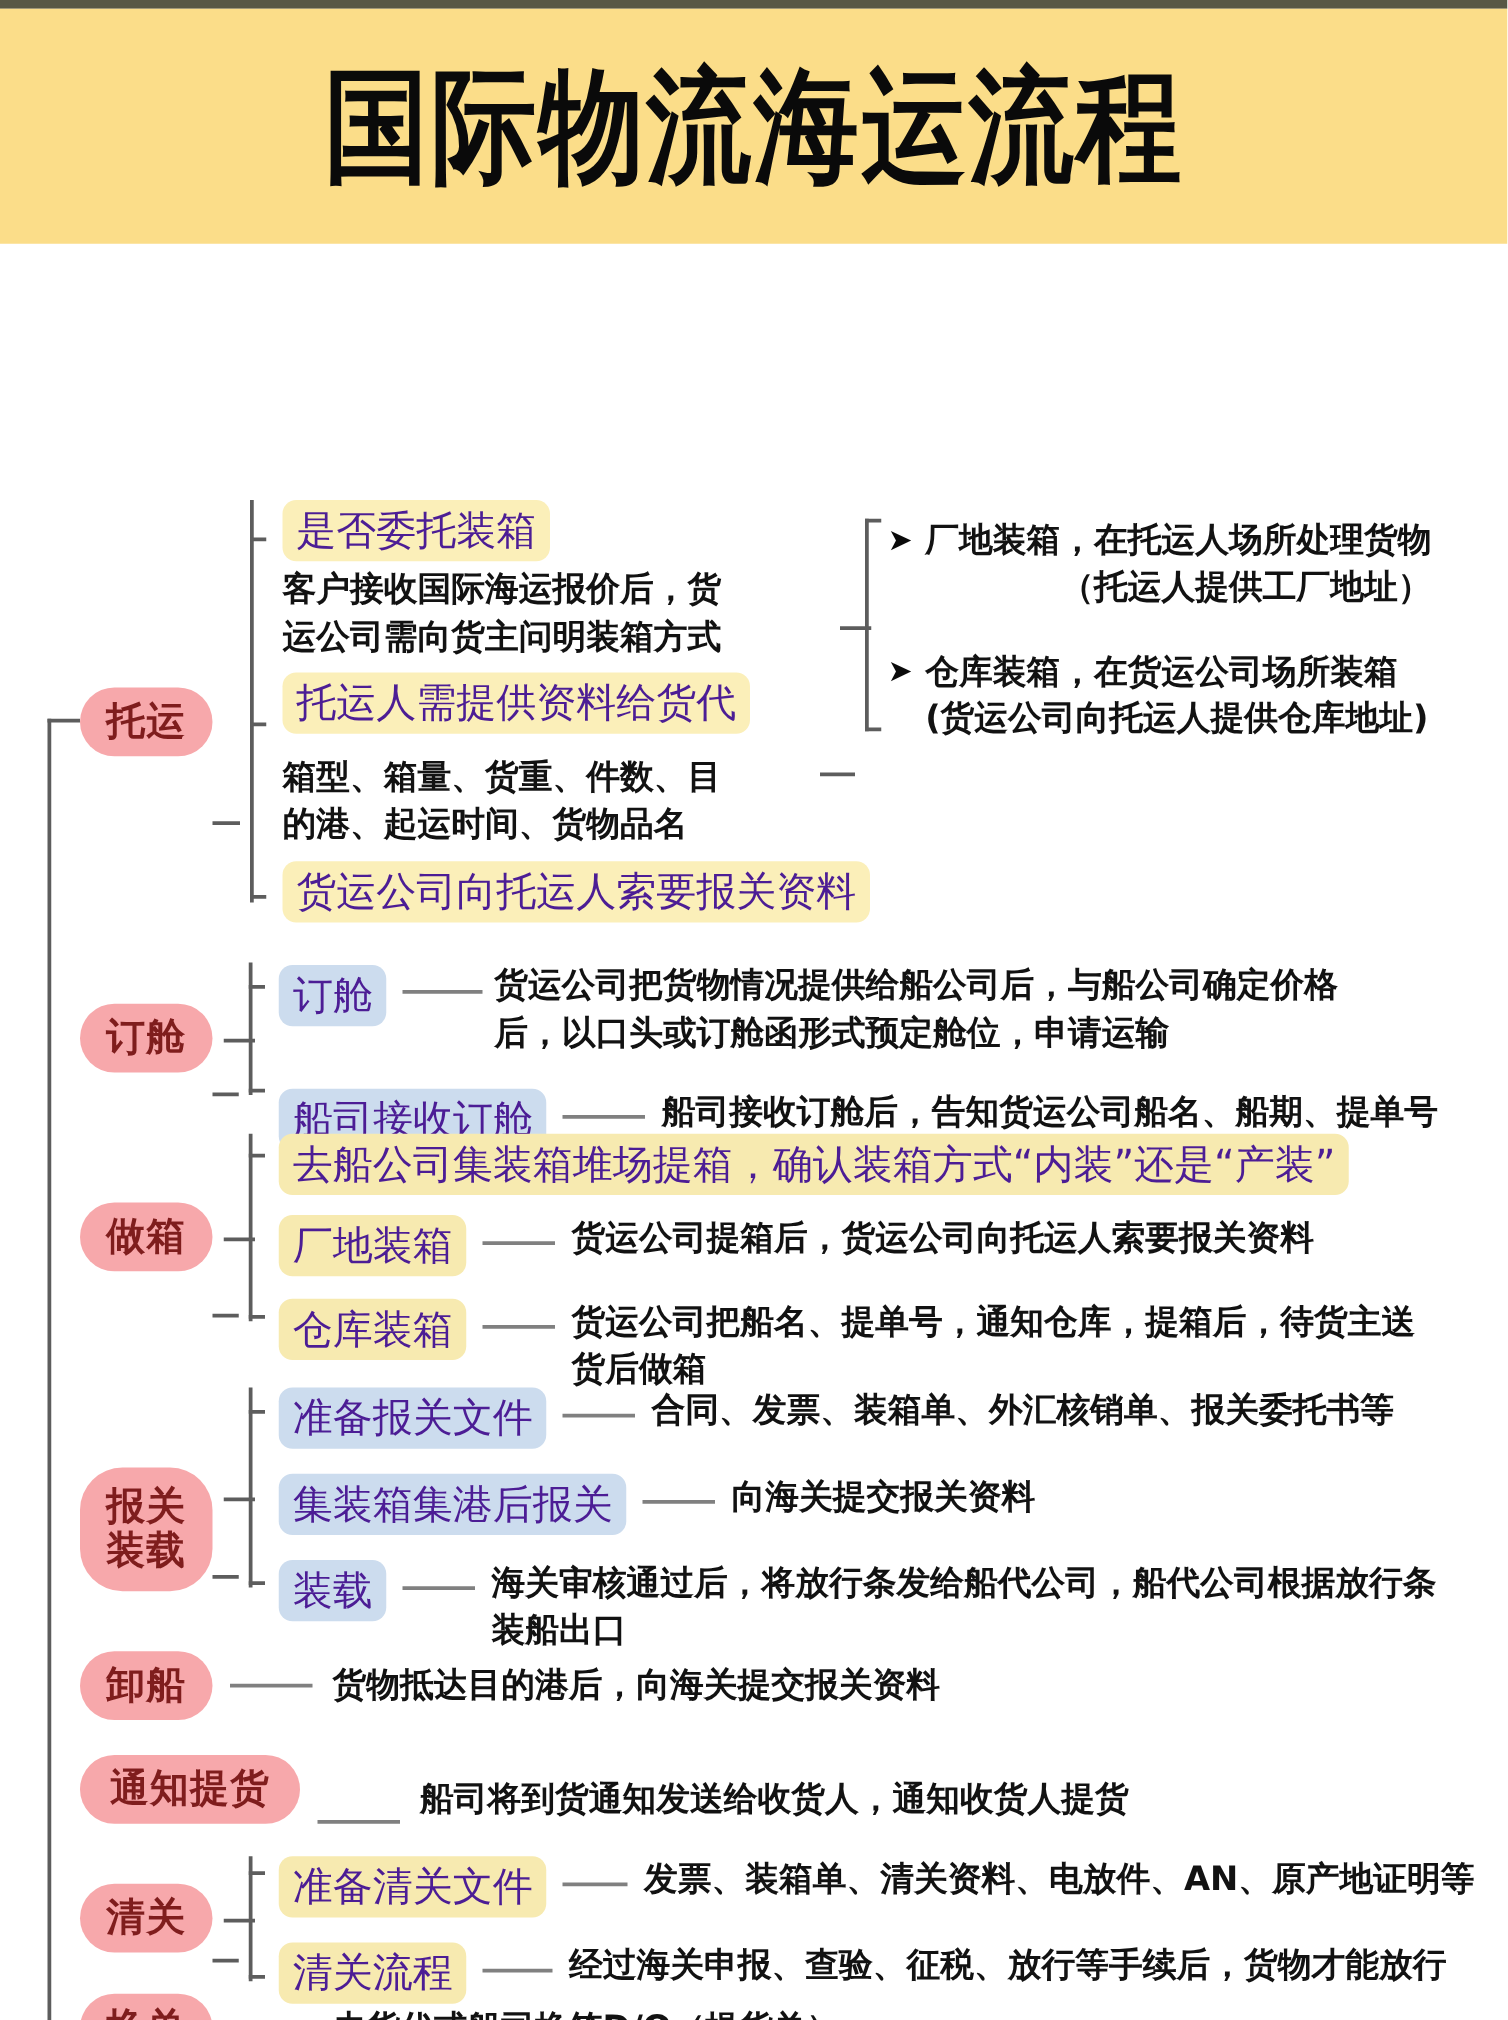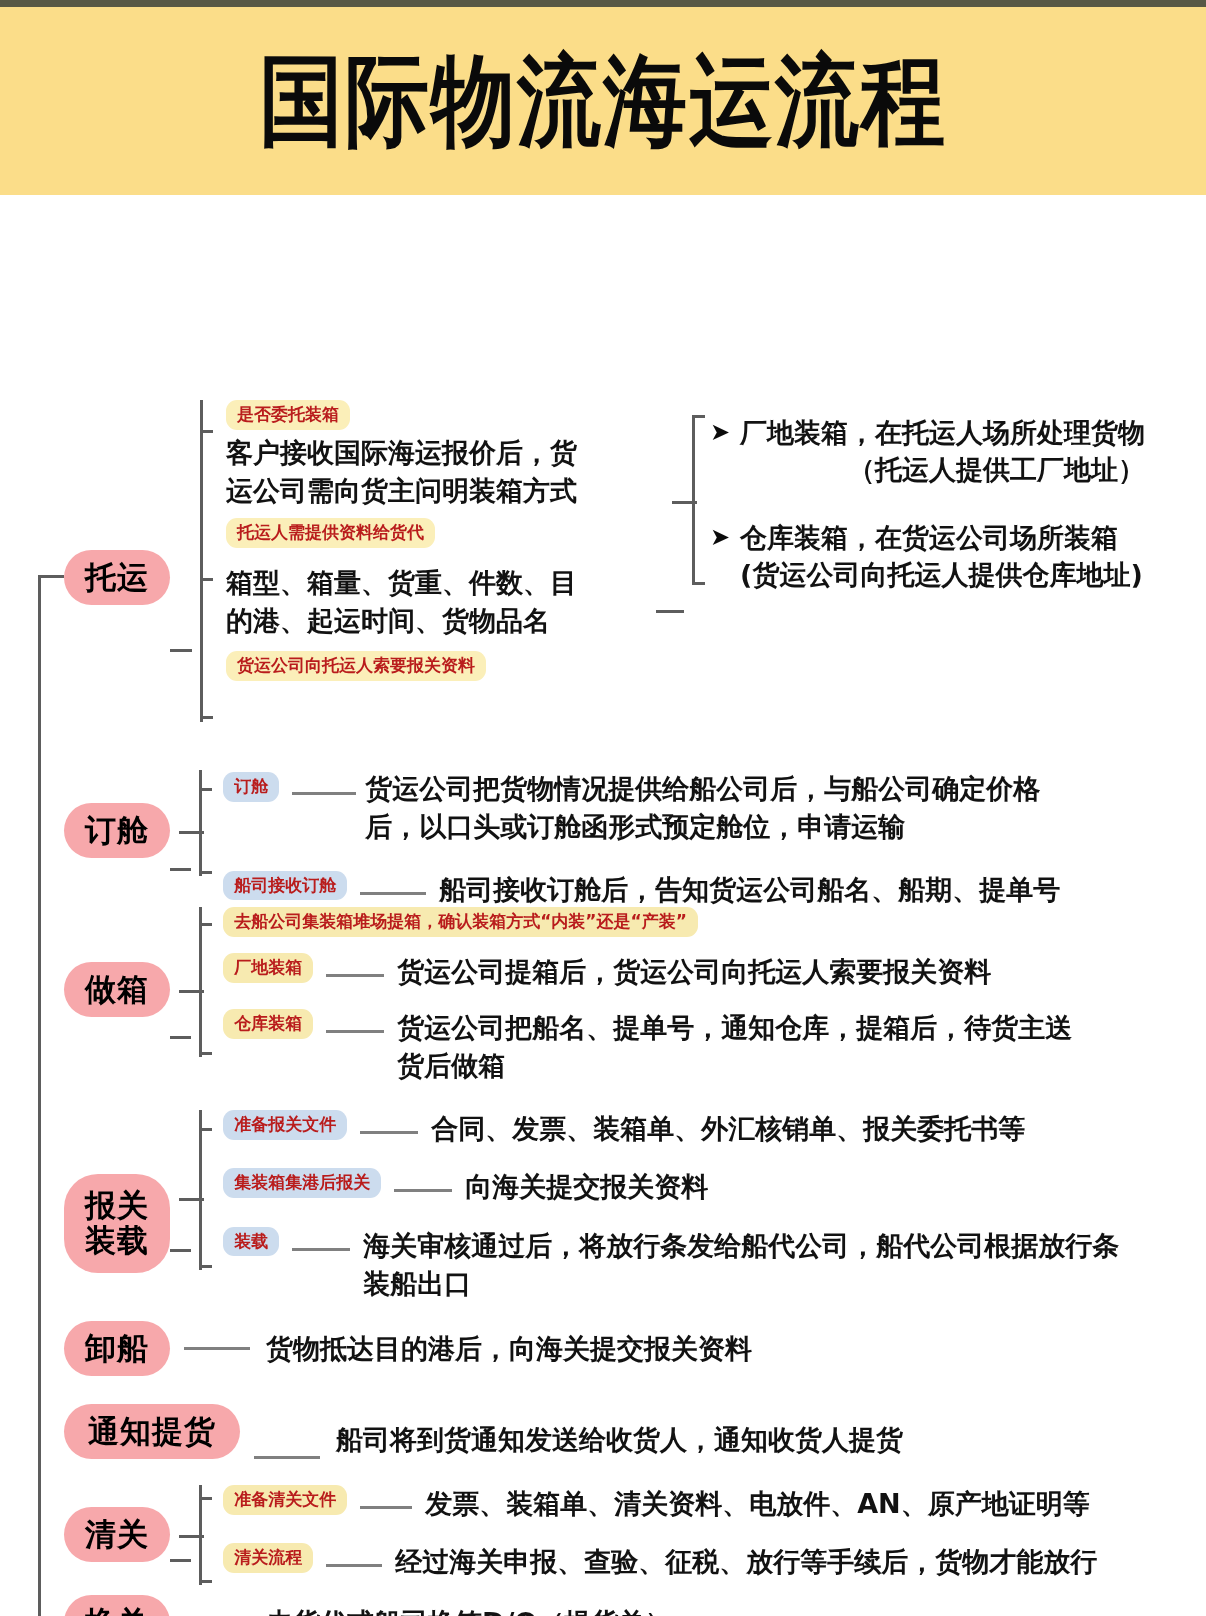--- a/index.html
+++ b/index.html
@@ -73,21 +73,21 @@
   .row {
     position: absolute;
     display: flex;
     align-items: flex-start;
   }
 
   
   .pill {
     background: #f7a8ab;
     border-radius: 34px;
-    color: #000000;
+    color: #7f1d1d;
     font-weight: 700;
     font-size: 31px;
     line-height: 1.14;
     text-align: center;
     display: flex;
     align-items: center;
     justify-content: center;
     padding: 10px 20px;
     min-width: 106px;
     box-sizing: border-box;
@@ -126,24 +126,24 @@
     width: 13px;
     height: 3px;
     background: #5d5d5d;
   }
 
   
   .chip {
     display: inline-block;
     border-radius: 11px;
     padding: 4px 11px;
-    font-weight: 700;
-    font-size: 17px;
+    font-weight: 400;
+    font-size: 32px;
     line-height: 1.28;
-    color: #b91c1c;
+    color: #4c1d95;
     font-family: "DejaVu Sans", sans-serif;
     white-space: nowrap;
   }
   .chip.yellow { background: #fbefb9; }
   .chip.yellow-strong { background: #f7eab0; }
   .chip.blue { background: #ccdcee; }
 
   .body-text {
     font-size: 27px;
     font-weight: 700;

